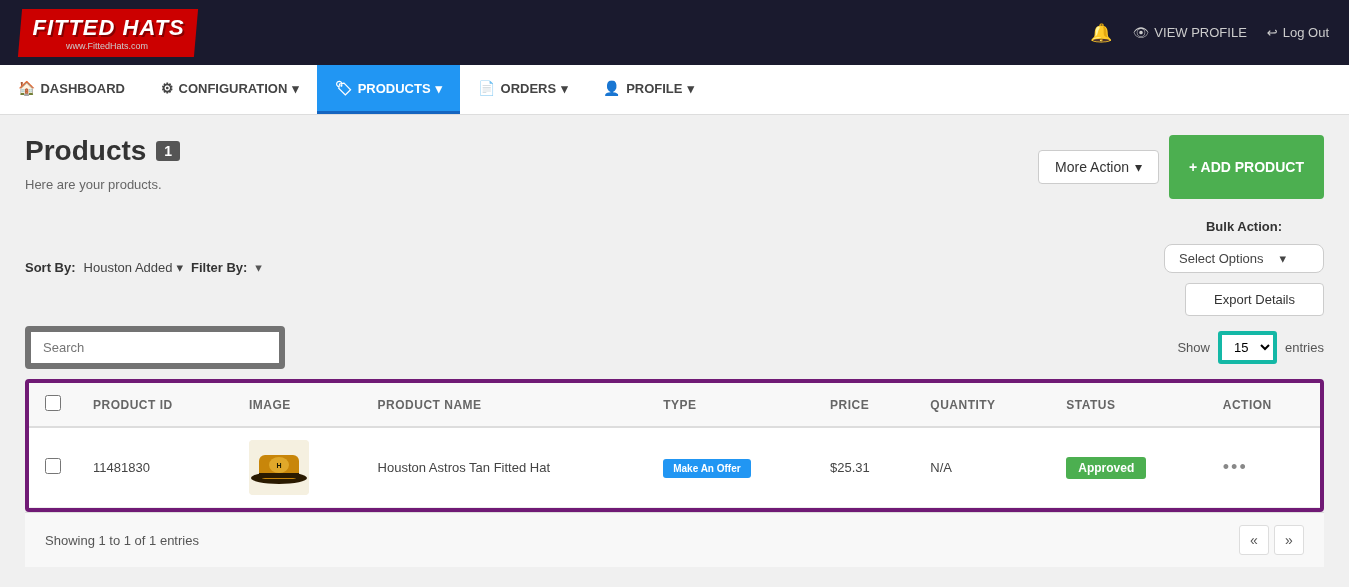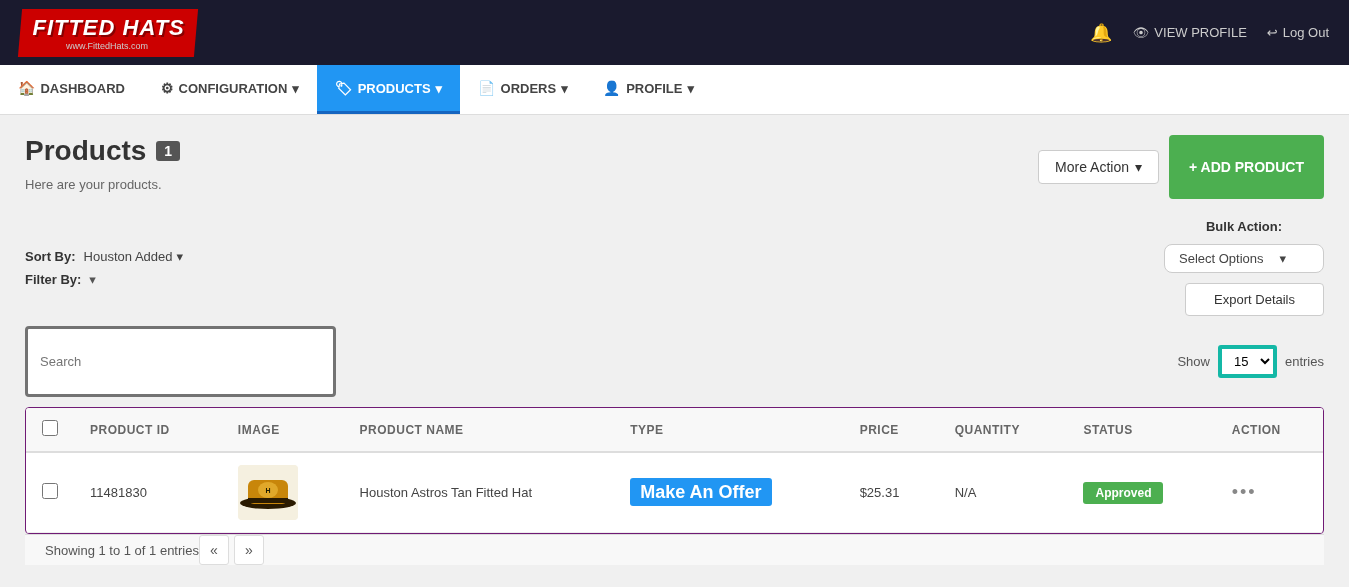--- a/index.html
+++ b/index.html
@@ -148,21 +148,20 @@
 
     
     .filters-row {
       display: flex;
       align-items: center;
       justify-content: space-between;
       margin-bottom: 10px;
     }
     .sort-filter {
       display: flex;
-      flex-direction: column;
       gap: 8px;
       text-align: right;
     }
     .sort-line, .filter-line {
       display: flex;
       align-items: center;
       gap: 8px;
       font-size: 13px;
       color: #555;
     }
@@ -215,25 +214,25 @@
 
     
     .search-entries-row {
       display: flex;
       align-items: center;
       justify-content: space-between;
       margin-bottom: 10px;
     }
     .search-input {
       background: white;
-      border: 3px solid #737373;
-      padding: 25px 12px;
+      border: 6px solid #737373;
+      padding: 8px 12px;
       border-radius: 4px;
       font-size: 13px;
-      width: 311px;
+      width: 260px;
       color: #999;
     }
     .show-entries {
       display: flex;
       align-items: center;
       gap: 8px;
       font-size: 13px;
       color: #555;
     }
     .entries-select {
@@ -241,21 +240,21 @@
       border: 4px solid #14b8a6;
       padding: 4px 8px;
       border-radius: 3px;
       font-size: 13px;
       cursor: pointer;
     }
 
     
     .table-container {
       background: white;
-      border: 1px solid #701a75;
+      border: 4px solid #701a75;
       border-radius: 4px;
       overflow: hidden;
     }
     table {
       width: 100%;
       border-collapse: collapse;
     }
     thead tr {
       background: #f8f8f8;
       border-bottom: 2px solid #ddd;
@@ -287,21 +286,21 @@
       display: flex;
       align-items: center;
       justify-content: center;
       overflow: hidden;
     }
     .type-badge {
       background: #2196f3;
       color: white;
       padding: 4px 10px;
       border-radius: 3px;
-      font-size: 18px;
+      font-size: 10px;
       font-weight: bold;
     }
     .status-badge-approved {
       background: #4caf50;
       color: white;
       padding: 4px 12px;
       border-radius: 3px;
       font-size: 12px;
       font-weight: bold;
     }
@@ -310,21 +309,22 @@
       font-size: 18px;
       letter-spacing: 2px;
       cursor: pointer;
     }
     .checkbox-input { cursor: pointer; width: 16px; height: 16px; }
 
     
     .table-footer {
       display: flex;
       align-items: center;
-      padding: 0 20px;
+      justify-content: space-between;
+      padding: 12px 20px;
       background: #f8f8f8;
       border-top: 1px solid #ddd;
       font-size: 13px;
       color: #555;
     }
     .pagination {
       display: flex;
       gap: 5px;
     }
     .page-btn {

